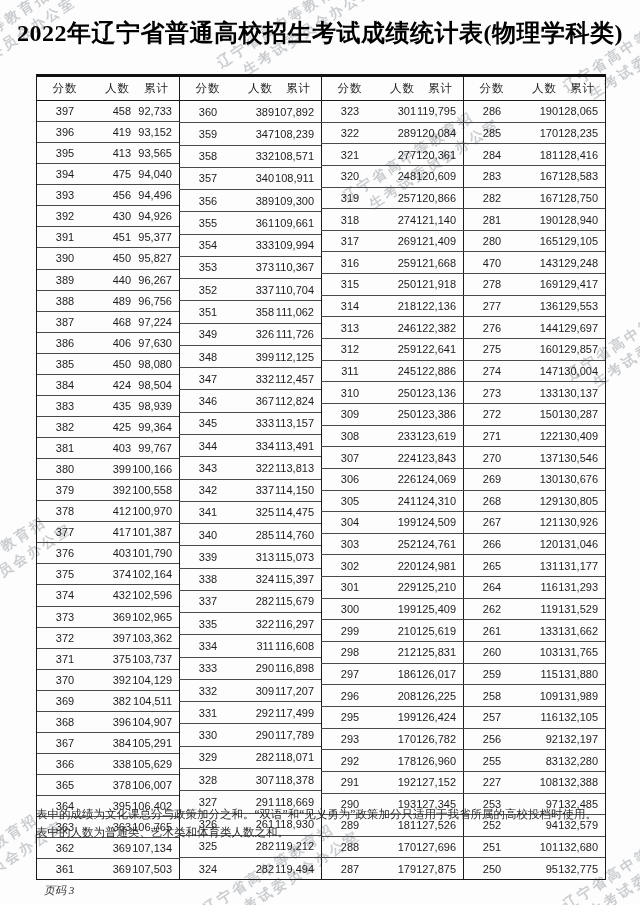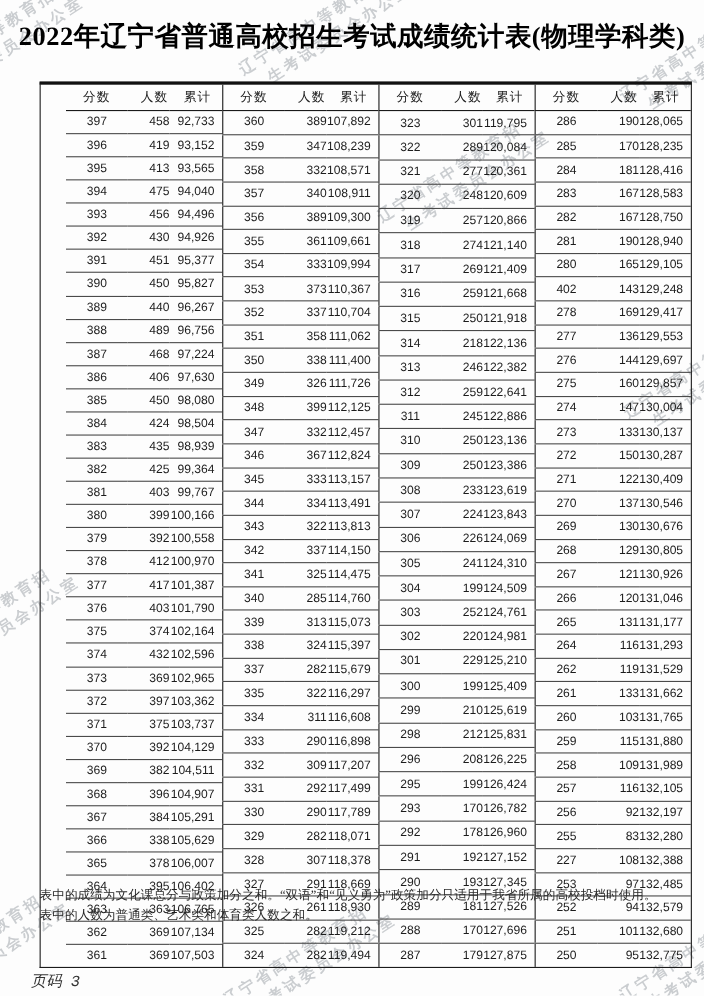--- a/index.html
+++ b/index.html
@@ -14,37 +14,37 @@
   .wm span{display:block;}
   .wm span + span{margin-left:18px;}
 
   
   .title{position:absolute;top:17px;left:0;width:100%;text-align:center;
          font-size:24px;font-weight:700;color:#000;letter-spacing:.5px;z-index:2;font-family:Liberation Serif, serif;}
 
   
   .tablewrap{position:absolute;left:36px;top:74px;width:568px;z-index:1;
              border:1.6px solid #1a1a1a;border-top:3px solid #111;
-             display:flex;background:transparent;padding-left:23px;}
+             display:flex;background:transparent;}
   table.grp{border-collapse:collapse;width:25%;table-layout:fixed;background:transparent;}
   table.grp + table.grp{border-left:1.6px solid #1a1a1a;}
   table.grp th{height:21px;font-size:11.5px;font-weight:400;color:#222;
                border-bottom:1.8px solid #1a1a1a;letter-spacing:1px;}
   table.grp td{height:20.07px;font-size:11px;color:#1c1c1c;padding:0;}
   tbody tr + tr td{border-top:1px solid #4a4a4a;}
   .c-score{width:54px;text-align:center;}
   .c-count{width:36px;text-align:right;}
   .c-cum{text-align:right;padding-right:7px !important;}
   th.c-cum{padding-right:10px !important;}
 
   
   .notes{position:absolute;left:36px;top:806px;width:575px;z-index:1;
          font-family:"Liberation Serif", serif;font-size:11.5px;line-height:17.5px;color:#2a2a2a;}
-  .pagenum{position:absolute;left:28px;top:883px;z-index:1;
-           font-family:Liberation Mono, monospace;font-style:italic;font-size:14px;color:#333;}
+  .pagenum{position:absolute;left:44px;top:883px;z-index:1;
+           font-family:Liberation Serif, serif;font-style:italic;font-size:11px;color:#333;}
 </style>
 </head>
 <body>
 
 <div class="page">
 
   <div class="wm" style="left:-88px;top:18px">
       <span>辽宁省高中等教育招</span>
       <span>生考试委员会办公室</span>
     </div>
@@ -333,25 +333,20 @@
             <td class="c-score">352</td>
             <td class="c-count">337</td>
             <td class="c-cum">110,704</td>
           </tr>
           <tr>
             <td class="c-score">351</td>
             <td class="c-count">358</td>
             <td class="c-cum">111,062</td>
           </tr>
           <tr>
-            <td class="c-score">350</td>
-            <td class="c-count">338</td>
-            <td class="c-cum">111,400</td>
-          </tr>
-          <tr>
             <td class="c-score">349</td>
             <td class="c-count">326</td>
             <td class="c-cum">111,726</td>
           </tr>
           <tr>
             <td class="c-score">348</td>
             <td class="c-count">399</td>
             <td class="c-cum">112,125</td>
           </tr>
           <tr>
@@ -604,20 +599,25 @@
             <td class="c-score">299</td>
             <td class="c-count">210</td>
             <td class="c-cum">125,619</td>
           </tr>
           <tr>
             <td class="c-score">298</td>
             <td class="c-count">212</td>
             <td class="c-cum">125,831</td>
           </tr>
           <tr>
+            <td class="c-score">297</td>
+            <td class="c-count">186</td>
+            <td class="c-cum">126,017</td>
+          </tr>
+          <tr>
             <td class="c-score">296</td>
             <td class="c-count">208</td>
             <td class="c-cum">126,225</td>
           </tr>
           <tr>
             <td class="c-score">295</td>
             <td class="c-count">199</td>
             <td class="c-cum">126,424</td>
           </tr>
           <tr>
@@ -695,21 +695,21 @@
             <td class="c-score">281</td>
             <td class="c-count">190</td>
             <td class="c-cum">128,940</td>
           </tr>
           <tr>
             <td class="c-score">280</td>
             <td class="c-count">165</td>
             <td class="c-cum">129,105</td>
           </tr>
           <tr>
-            <td class="c-score">402</td>
+            <td class="c-score">470</td>
             <td class="c-count">143</td>
             <td class="c-cum">129,248</td>
           </tr>
           <tr>
             <td class="c-score">278</td>
             <td class="c-count">169</td>
             <td class="c-cum">129,417</td>
           </tr>
           <tr>
             <td class="c-score">277</td>

